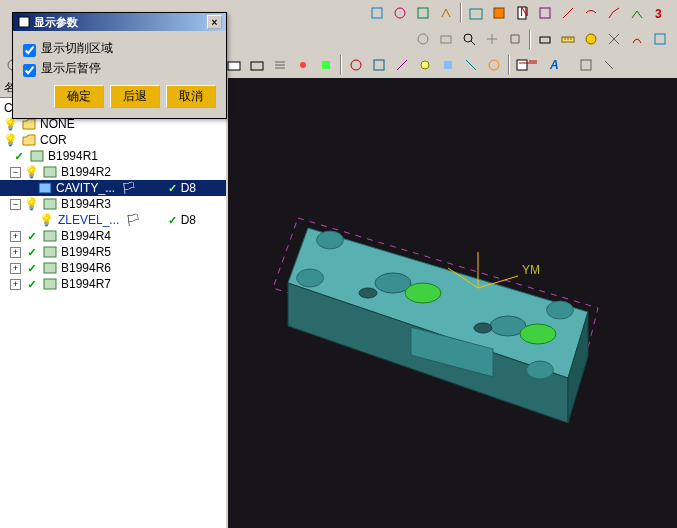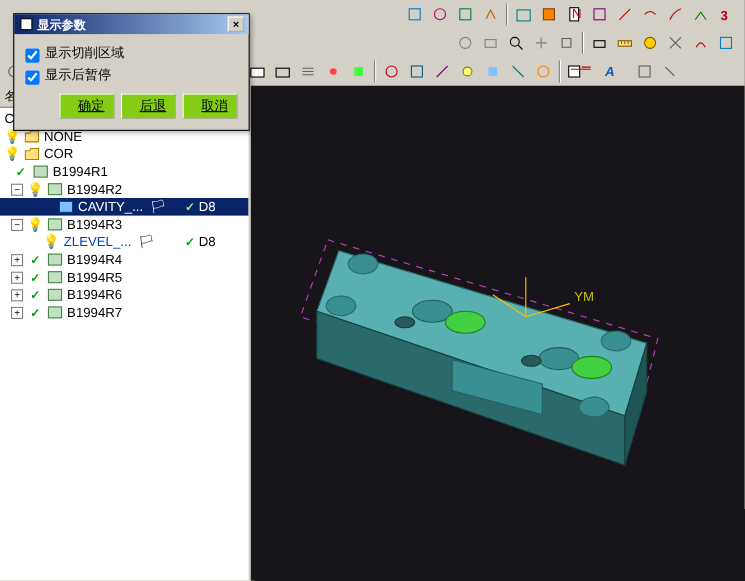--- a/index.html
+++ b/index.html
@@ -14,21 +14,21 @@
   
   .dialog { position: absolute; top: 12px; left: 12px; width: 215px; background: #d4d0c8; border: 1px solid #000; box-shadow: 2px 2px 4px rgba(0,0,0,0.3); z-index: 100; }
   .dialog-title { background: linear-gradient(to right, #0a246a, #a6caf0); color: #fff; padding: 2px 4px; display: flex; align-items: center; height: 18px; }
   .dialog-title-icon { width: 14px; height: 14px; margin-right: 3px; display:inline-flex; align-items:center; justify-content:center;}
   .dialog-title-text { flex: 1; font-weight: bold; font-size: 11px; }
   .dialog-close { width: 15px; height: 14px; background: #d4d0c8; border: 1px outset #fff; color: #000; font-size: 10px; font-weight: bold; display: flex; align-items: center; justify-content: center; cursor: pointer; }
   .dialog-body { padding: 6px 10px 10px 10px; }
   .chk-row { display: flex; align-items: flex-end; margin: 3px 0; gap: 5px; }
   .chk-row input { width: 13px; height: 13px; }
   .dialog-btns { display: flex; justify-content: flex-end; gap: 6px; margin-top: 8px; }
-  .dbtn { min-width: 50px; padding: 2px 8px; background: #84cc16; border: 1px outset #fff; cursor: pointer; text-align: right; text-decoration: underline; }
+  .dbtn { min-width: 50px; padding: 2px 8px; background: #eab308; border: 1px outset #fff; cursor: pointer; text-align: center; }
   
   
   .main { position: absolute; top: 78px; left: 0; right: 0; bottom: 0; display: flex; }
   
   
   .tree-panel { width: 228px; background: #fff; border-right: 2px inset #d4d0c8; display: flex; flex-direction: column; }
   .tree-header { background: #d4d0c8; padding: 2px 4px; border-bottom: 1px solid #808080; font-size: 11px; }
   .tree { padding: 2px 0; overflow: auto; flex: 1; }
   .tree-row { display: flex; align-items: center; height: 16px; white-space: nowrap; cursor: default; }
   .expander { width: 11px; height: 11px; border: 1px solid #808080; margin-right: 2px; display: inline-flex; align-items: center; justify-content: center; font-size: 9px; line-height: 1; background: #fff; color: #000; }
@@ -381,21 +381,21 @@
         <span class="expander">−</span>
         <span class="tree-icon">💡</span>
         <span class="tree-icon">
             <svg width="14" height="12">
               <rect x="1" y="1" width="12" height="10" fill="#c0e0c0" stroke="#408040"></rect>
             </svg>
           </span>
         <span class="tree-label">B1994R2</span>
       </div>
 
-      <div class="tree-row selected" style="padding-left:51px;">
+      <div class="tree-row selected" style="padding-left:36px;">
         <span class="tree-icon">
             <svg width="14" height="12">
               <rect x="1" y="1" width="12" height="10" fill="#80c0ff" stroke="#004080"></rect>
             </svg>
           </span>
         <span class="tree-label">CAVITY_...</span>
         <span style="margin-left:4px;">🏳</span>
         <span class="col2"><span class="chk-green" style="color:#80ff80;">✓</span> <span>D8</span></span>
       </div>
 

